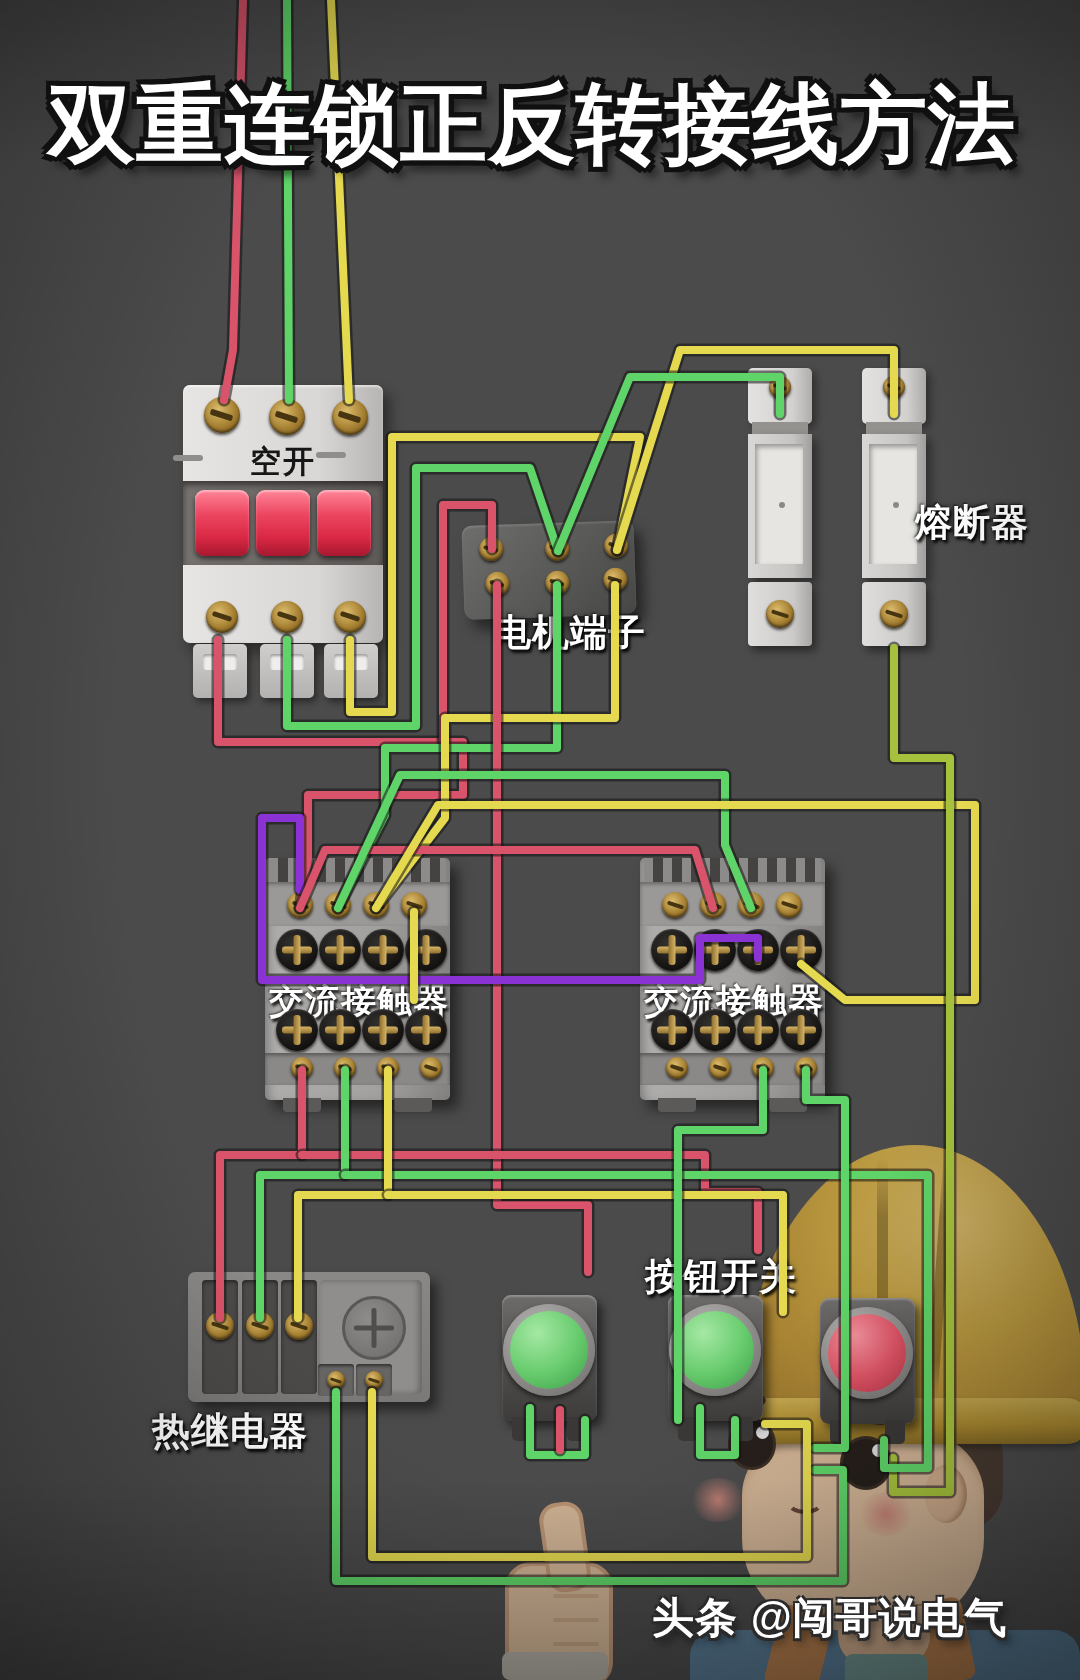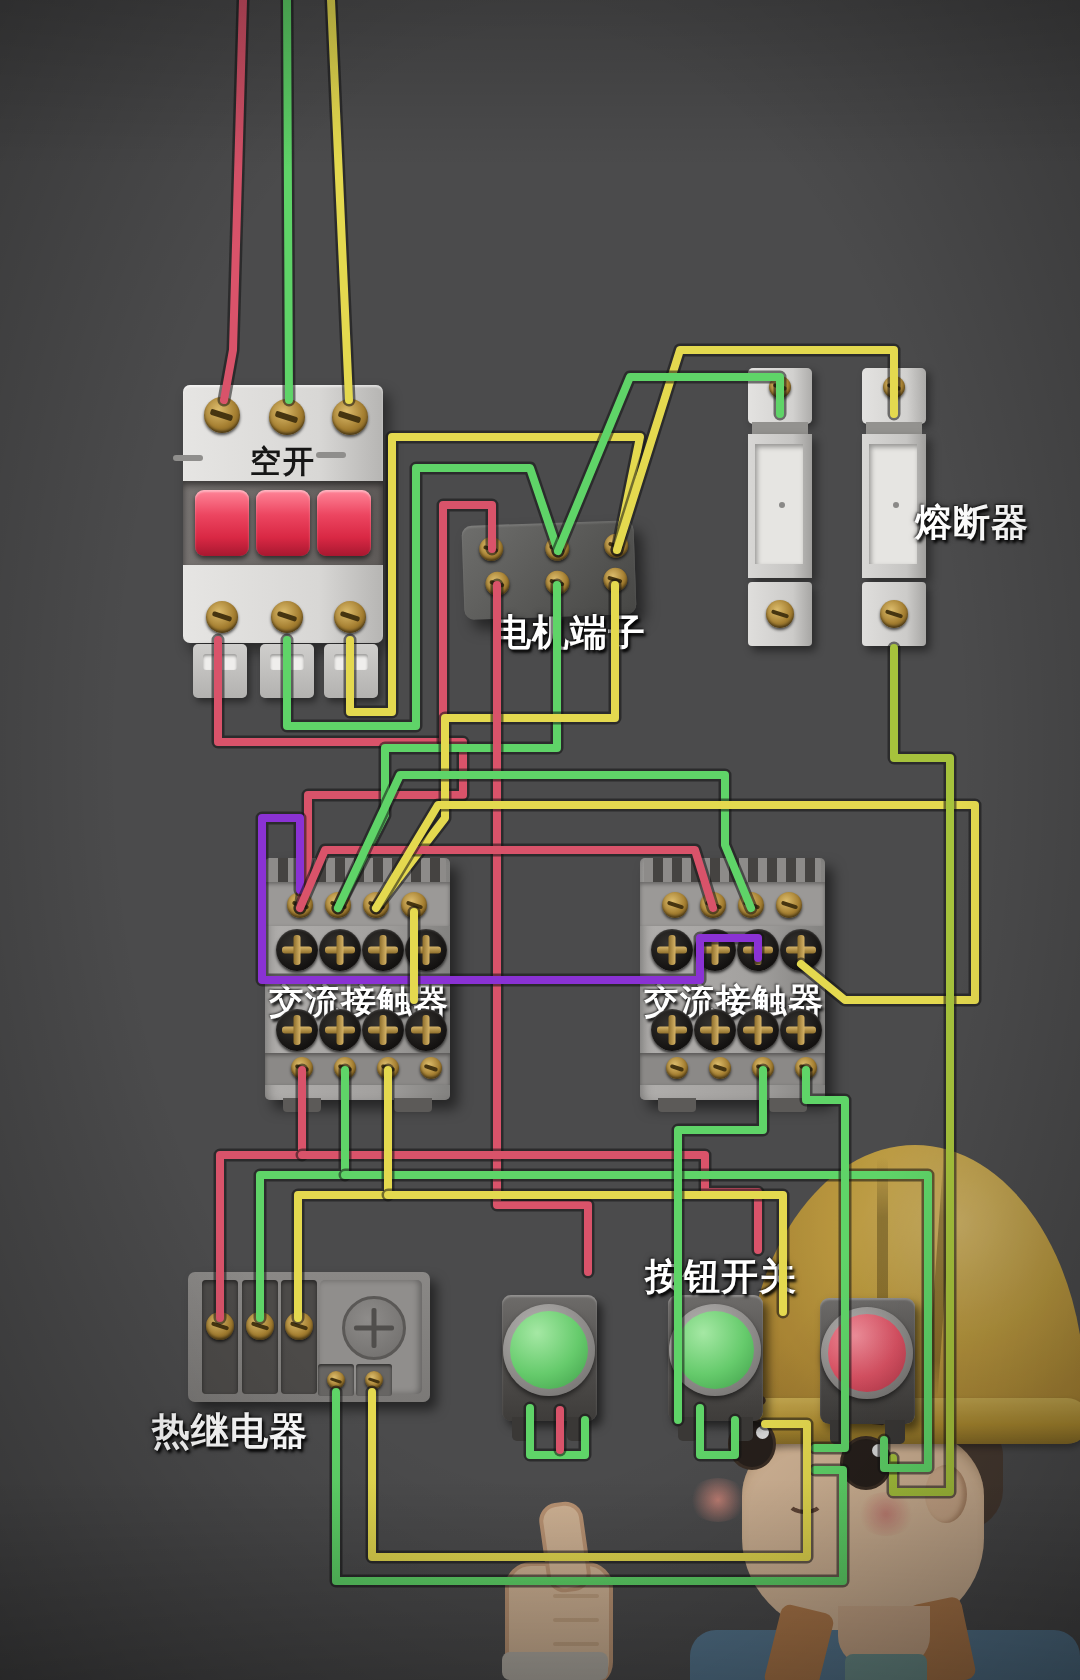--- a/index.html
+++ b/index.html
@@ -413,14 +413,16 @@
       <polyline points="700,1408 700,1455 735,1455 735,1420" fill="none" stroke="#5fd468" stroke-width="8" stroke-linejoin="round" stroke-linecap="round"></polyline>
       <polyline points="336,1392 336,1581 843,1581 843,1470 815,1470" fill="none" stroke="rgba(18,18,18,0.55)" stroke-width="13" stroke-linejoin="round" stroke-linecap="round"></polyline>
       <polyline points="336,1392 336,1581 843,1581 843,1470 815,1470" fill="none" stroke="#5fd468" stroke-width="8" stroke-linejoin="round" stroke-linecap="round"></polyline>
       <polyline points="372,1392 372,1557 807,1557 807,1424 765,1424" fill="none" stroke="rgba(18,18,18,0.55)" stroke-width="13" stroke-linejoin="round" stroke-linecap="round"></polyline>
       <polyline points="372,1392 372,1557 807,1557 807,1424 765,1424" fill="none" stroke="#e4d94f" stroke-width="8" stroke-linejoin="round" stroke-linecap="round"></polyline>
     </svg>
 
   <div class="layer" id="vignette"></div>
 
   <div class="layer" id="text-layer">
+    <div class="title">双重连锁正反转接线方法</div>
+    <div class="watermark">头条 @闯哥说电气</div>
   </div>
 </div>
 
 </body></html>

